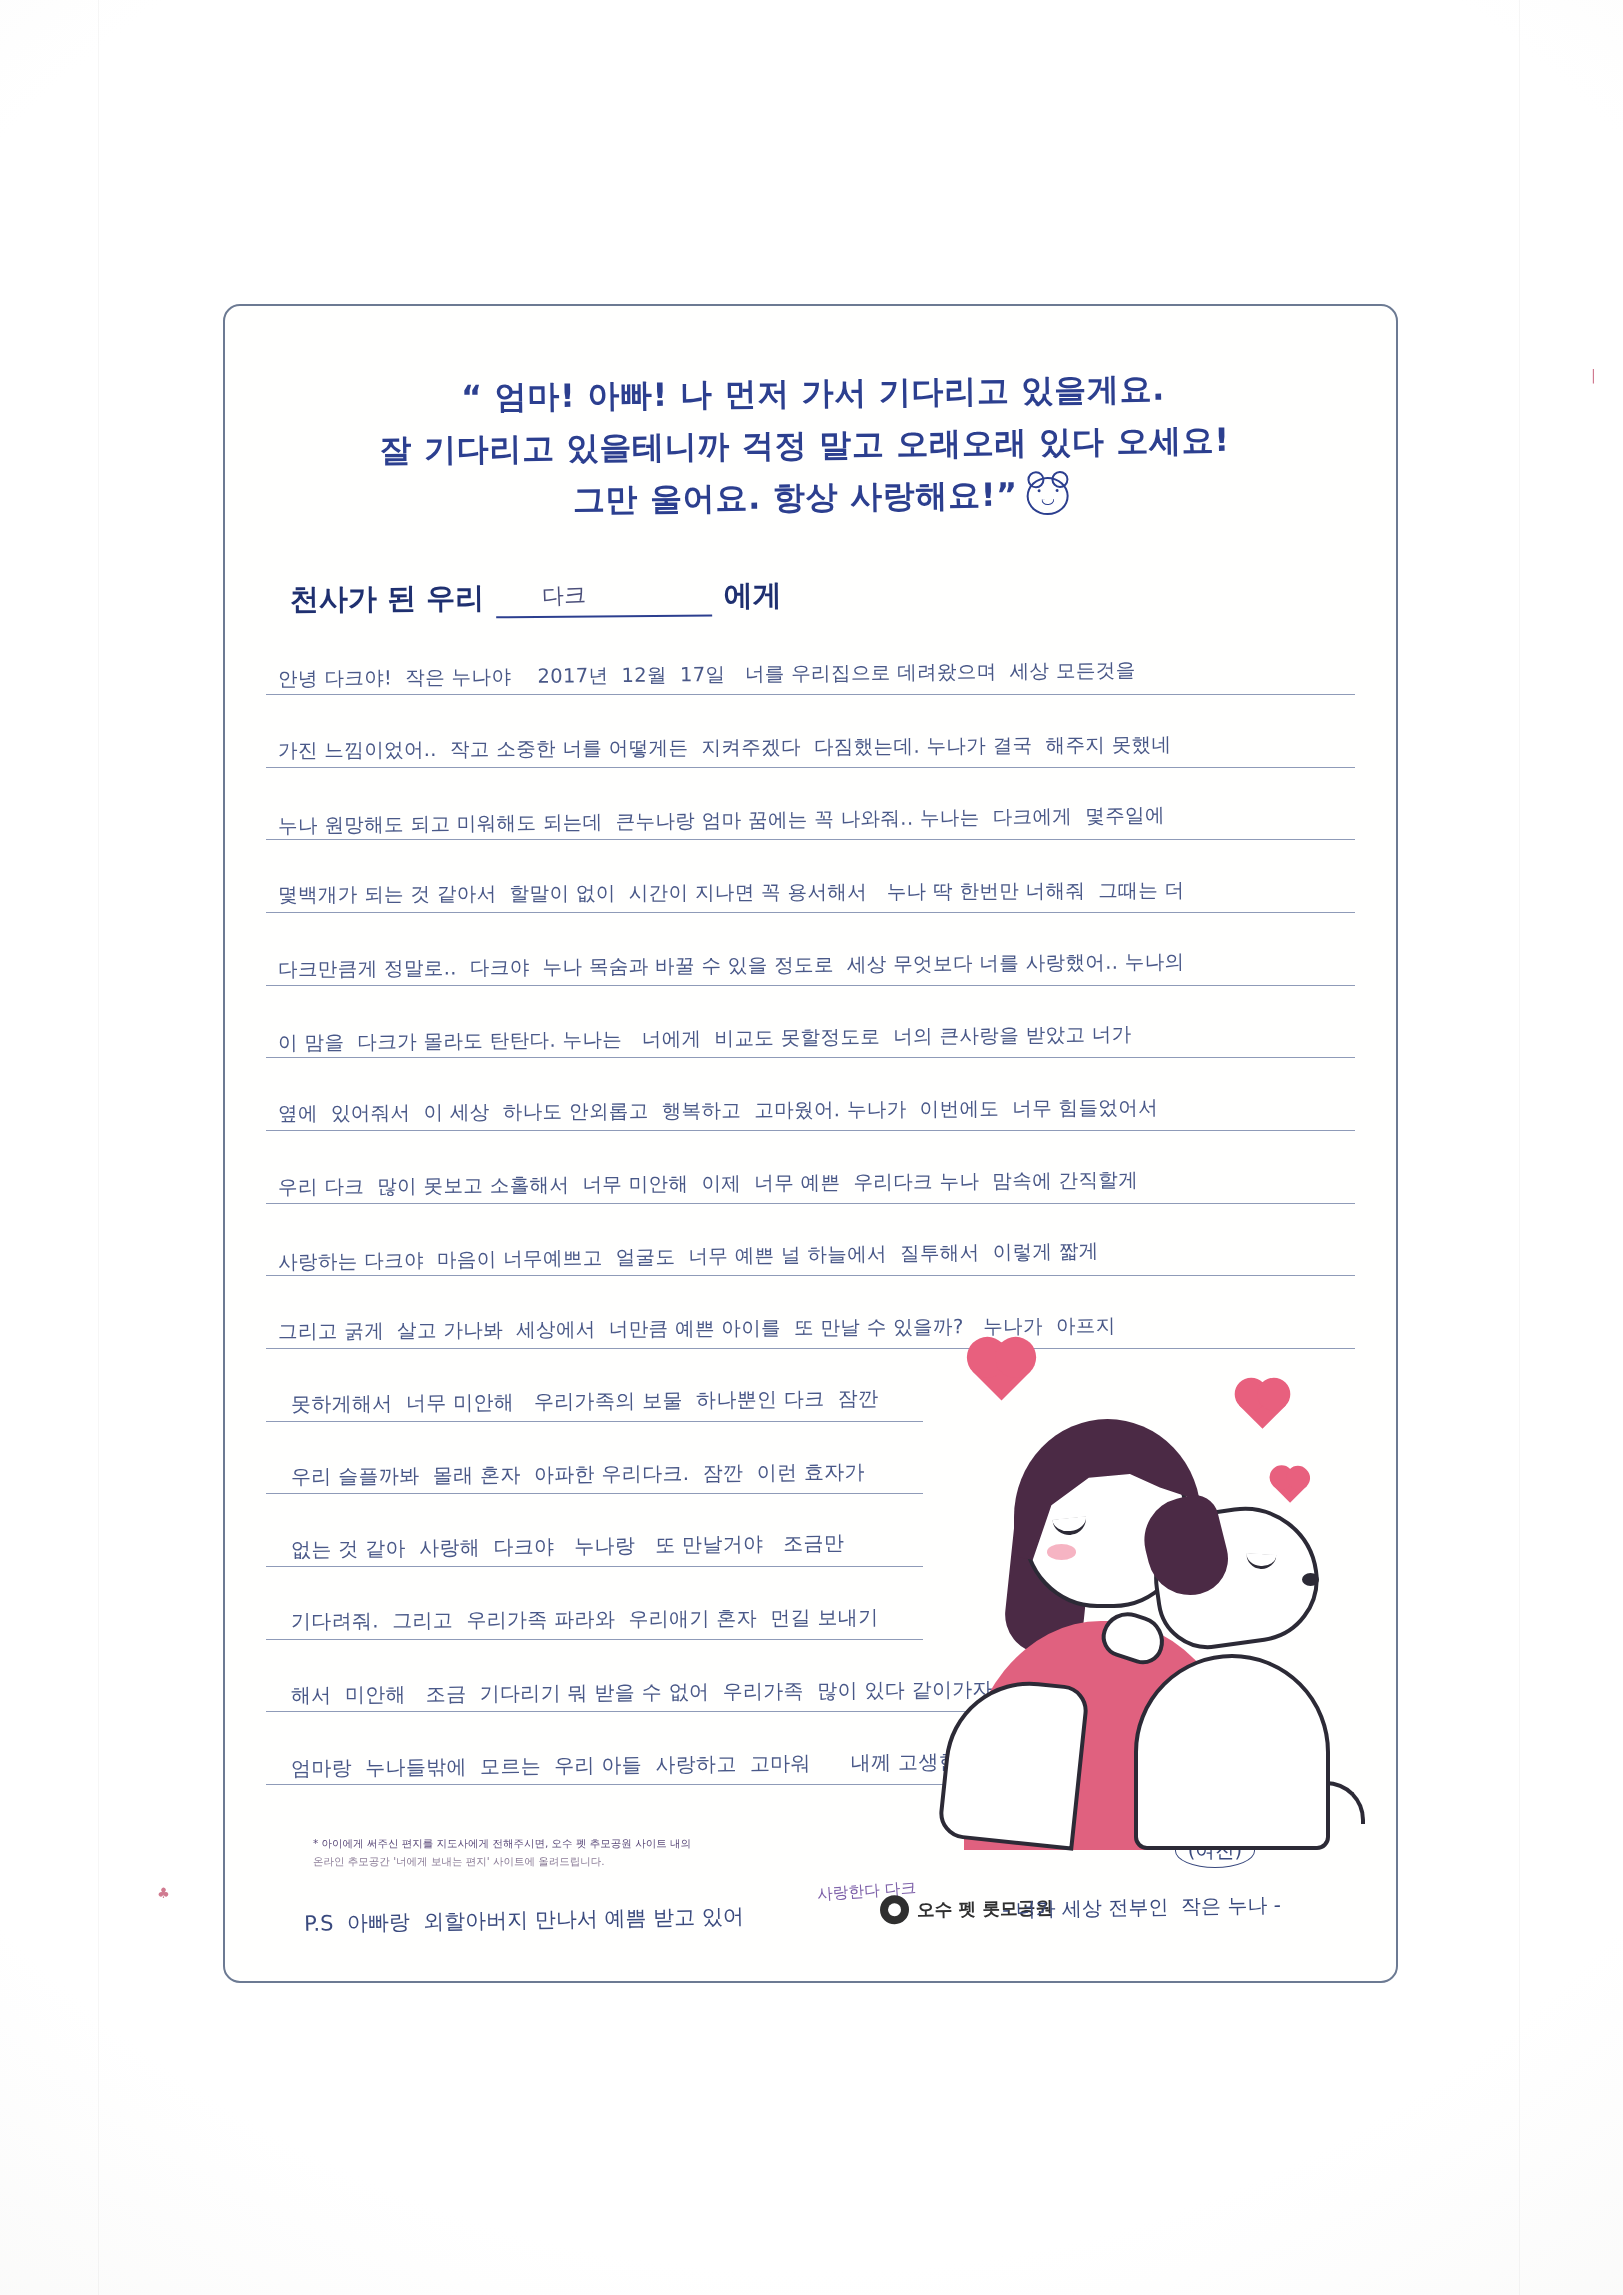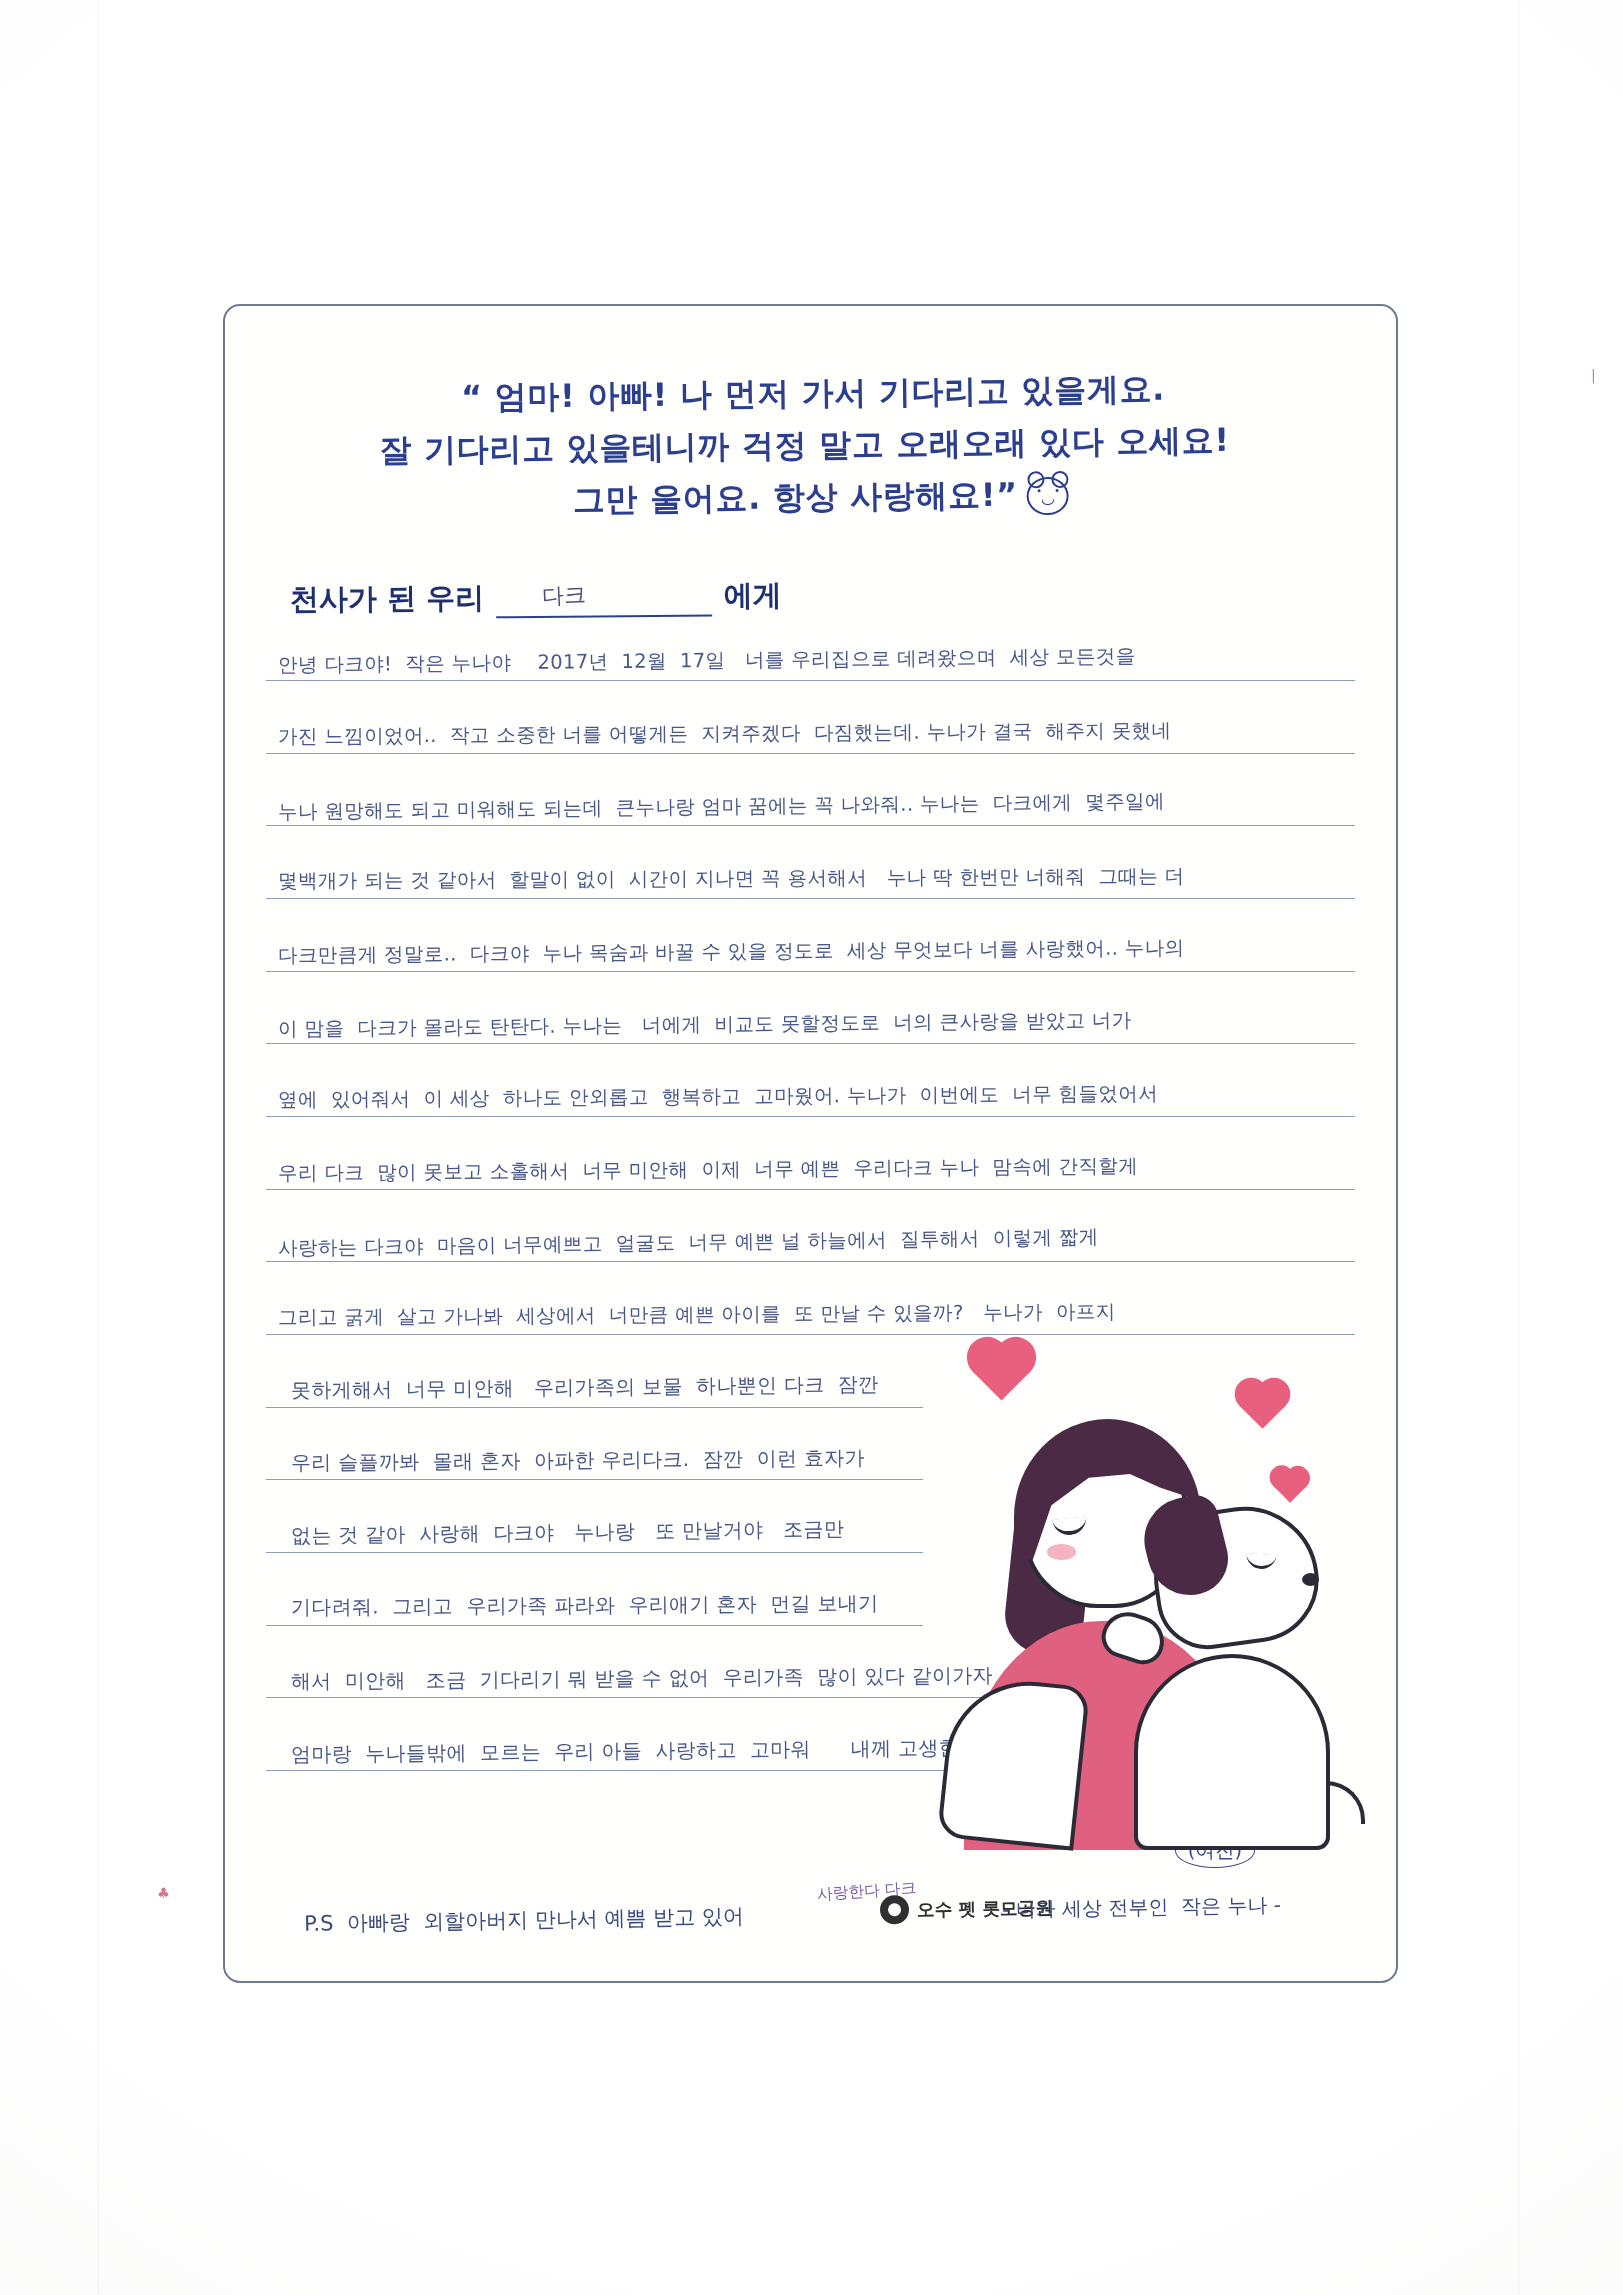--- a/index.html
+++ b/index.html
@@ -138,21 +138,21 @@
     font-weight: 400;
     color: #4b4f7a;
     transform: rotate(-2deg);
   }
 
   
   #body-lines {
     position: absolute;
     left: 41px;
     right: 41px;
-    top: 327px;
+    top: 341px;
     height: 1172px;
   }
   .rline {
     position: absolute;
     left: 0; right: 0;
     height: 1.3px;
     background: #8f9bb8;
   }
 
   
@@ -500,20 +500,24 @@
         <div class="rline" style="top: 919px; right: 432px;"></div>
         <div class="hand" style="top: 886px; left: 25px; transform: rotate(-0.7deg); font-size: 20px;">없는 것 같아  사랑해  다크야   누나랑   또 만날거야   조금만</div>
         <div class="rline" style="top: 992px; right: 432px;"></div>
         <div class="hand" style="top: 959px; left: 25px; transform: rotate(-0.4deg); font-size: 20px;">기다려줘.  그리고  우리가족 파라와  우리애기 혼자  먼길 보내기</div>
         <div class="rline" style="top: 1064px; right: 216px;"></div>
         <div class="hand" style="top: 1032px; left: 25px; transform: rotate(-0.5deg); font-size: 20px;">해서  미안해   조금  기다리기 뭐 받을 수 없어  우리가족  많이 있다 같이가자</div>
         <div class="rline" style="top: 1137px; right: 216px;"></div>
         <div class="hand" style="top: 1104px; left: 25px; transform: rotate(-0.6deg); font-size: 20px;">엄마랑  누나들밖에  모르는  우리 아들  사랑하고  고마워      내께 고생한 우리 애기  안녕</div>
       </div>
 
+    <div id="fineprint">
+      <div class="fp-strong">* 아이에게 써주신 편지를 지도사에게 전해주시면, 오수 펫 추모공원 사이트 내의</div>
+      <div>온라인 추모공간 '너에게 보내는 편지' 사이트에 올려드립니다.</div>
+    </div>
 
     <div id="ps-line">P.S  아빠랑  외할아버지 만나서 예쁨 받고 있어</div>
 
     <div id="brand-stamp">사랑한다  다크</div>
 
     <div id="brand-logo">
       <span class="logo-mark"></span>
       <span class="logo-text">오수 펫 롯모공원</span>
     </div>
 

